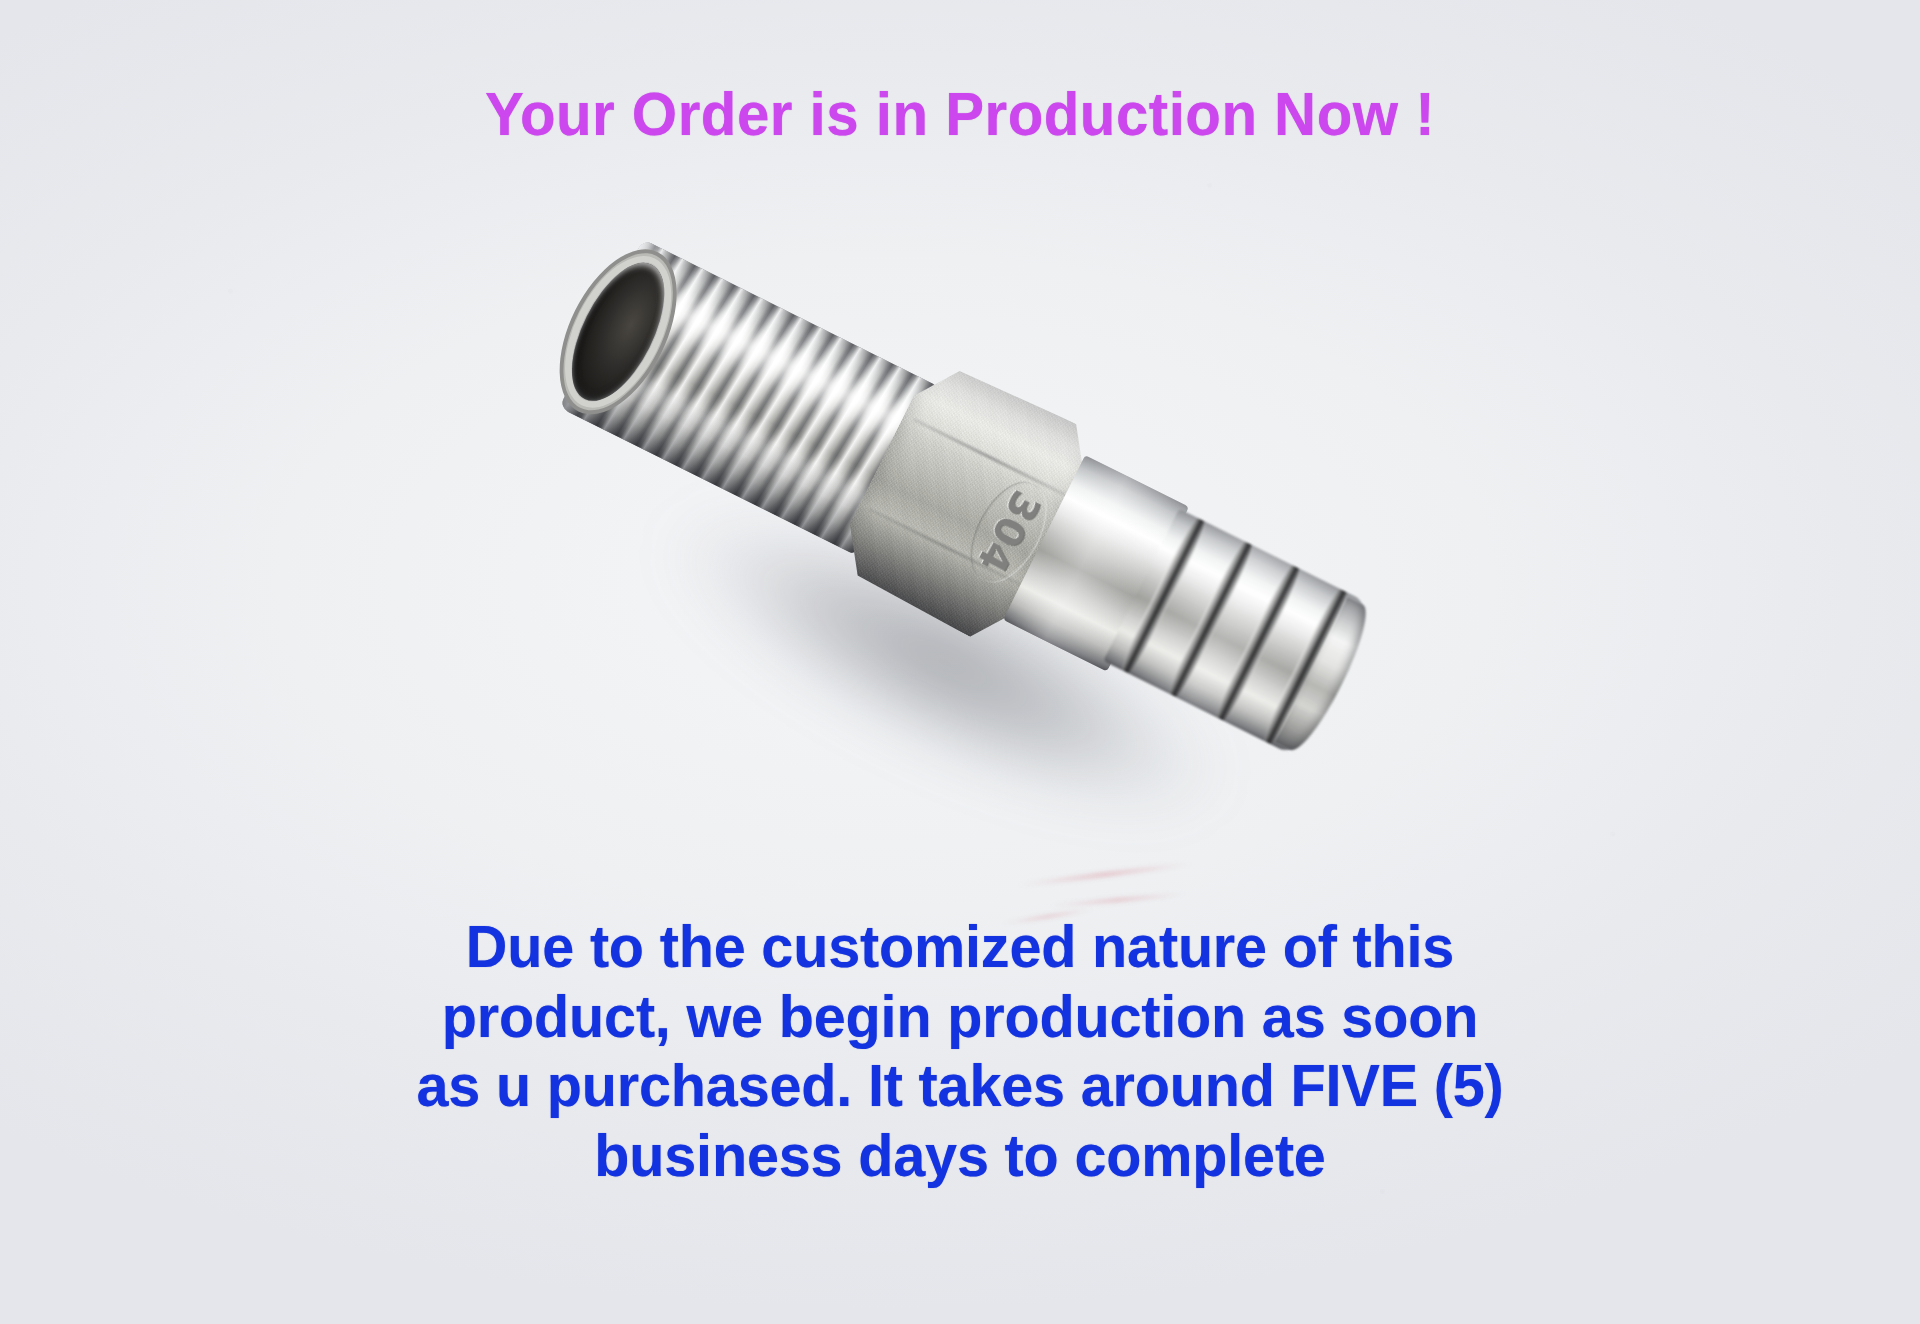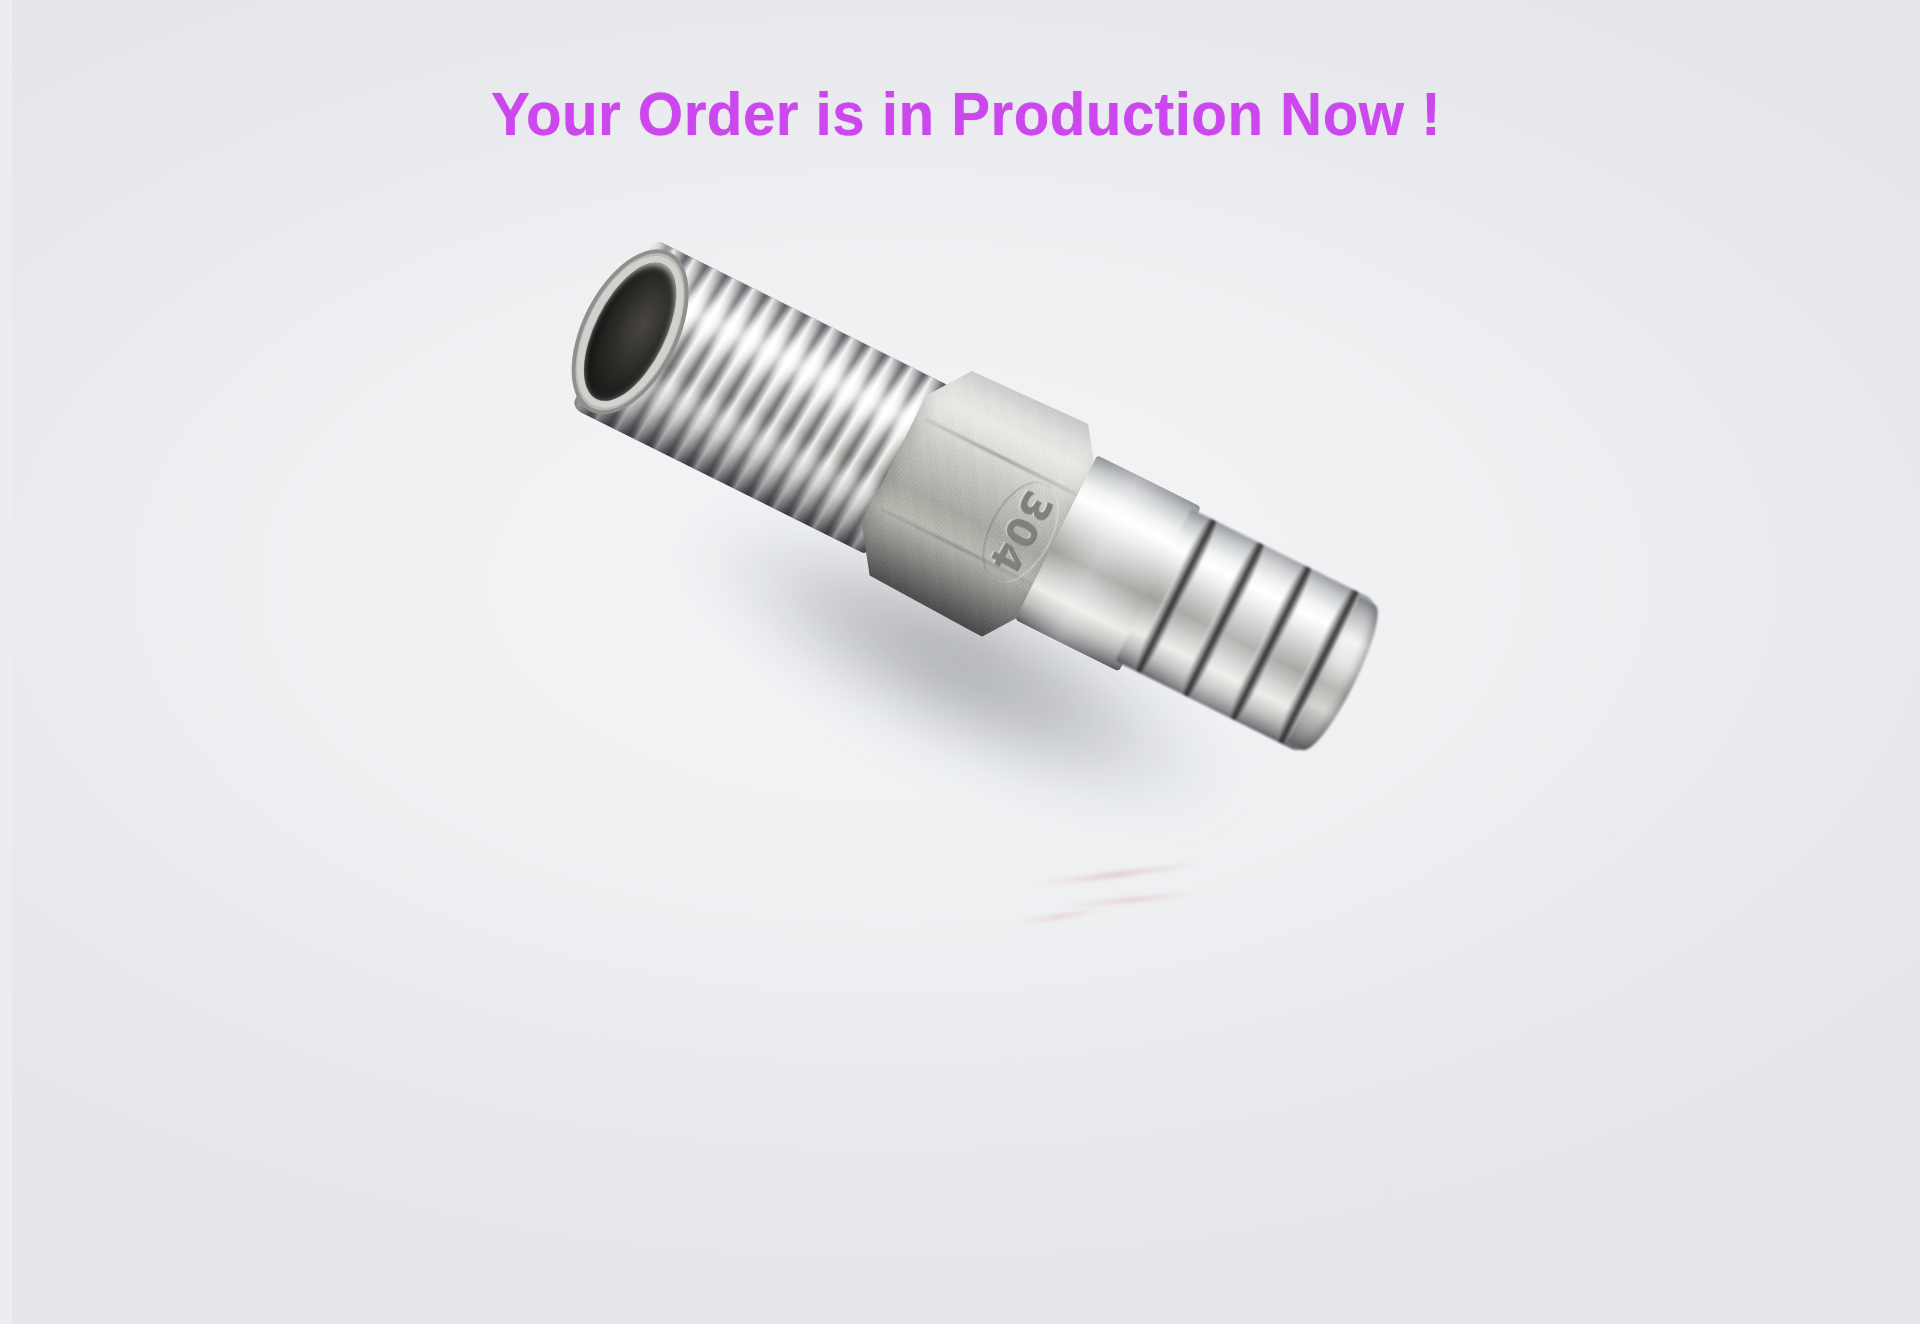--- a/index.html
+++ b/index.html
@@ -8,21 +8,20 @@
     background:#ecedf0;
     font-family:"Liberation Sans","DejaVu Sans",sans-serif;
     overflow:hidden;
     position:relative;
   }
   
   #stage{
     position:absolute;inset:0;
     background:
       radial-gradient(ellipse 70% 55% at 46% 44%, #f4f5f7 0%, #eef0f2 45%, #e8eaee 72%, #e4e6eb 100%);
-    margin-left: 12px;
   }
   
   #stage::after{
     content:"";position:absolute;inset:0;pointer-events:none;
     background-image:
       radial-gradient(circle at 12% 22%, rgba(0,0,0,.012) 0 2px, transparent 3px),
       radial-gradient(circle at 63% 14%, rgba(0,0,0,.010) 0 2px, transparent 3px),
       radial-gradient(circle at 84% 63%, rgba(0,0,0,.012) 0 2px, transparent 3px),
       radial-gradient(circle at 31% 78%, rgba(0,0,0,.010) 0 2px, transparent 3px),
       radial-gradient(circle at 72% 90%, rgba(0,0,0,.010) 0 2px, transparent 3px);
@@ -360,14 +359,20 @@
       <div class="groove g1"></div>
       <div class="groove g2"></div>
       <div class="groove g3"></div>
       <div class="groove g4"></div>
     </div>
 
     <div id="tip"></div>
 
   </div>
 
+  <div class="bodycopy">
+    <div class="ln">Due to the customized nature of this</div>
+    <div class="ln">product, we begin production as soon</div>
+    <div class="ln">as u purchased. It takes around FIVE (5)</div>
+    <div class="ln">business days to complete</div>
+  </div>
 
 </div>
 
 </body></html>

